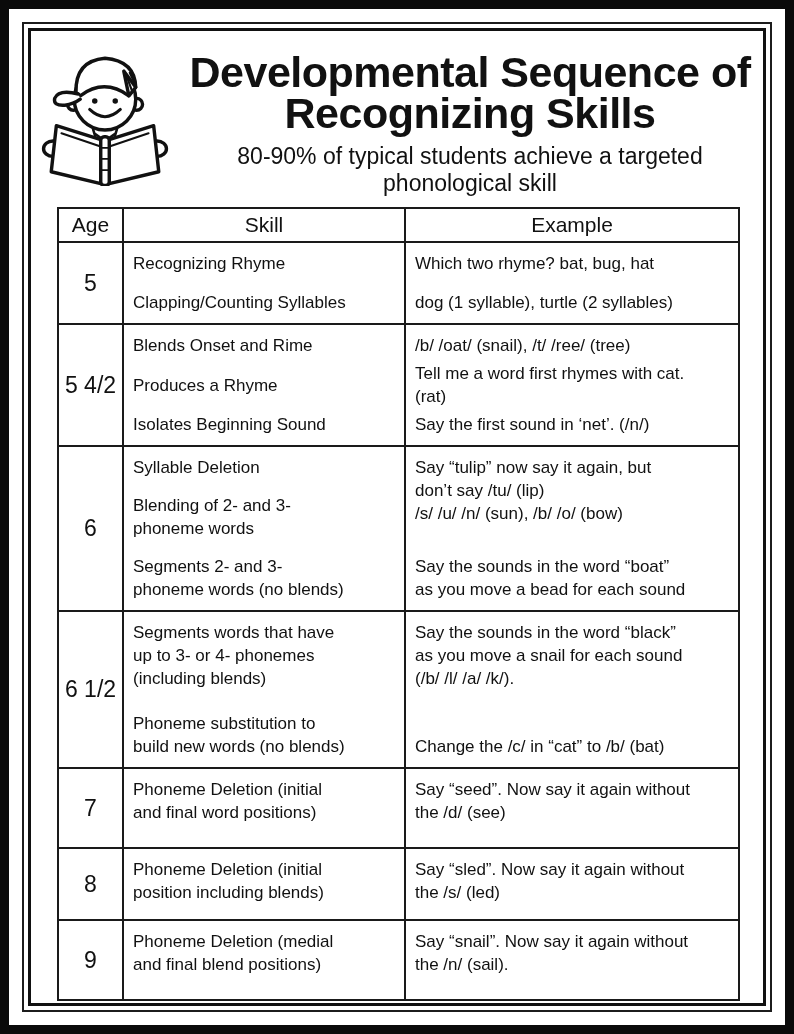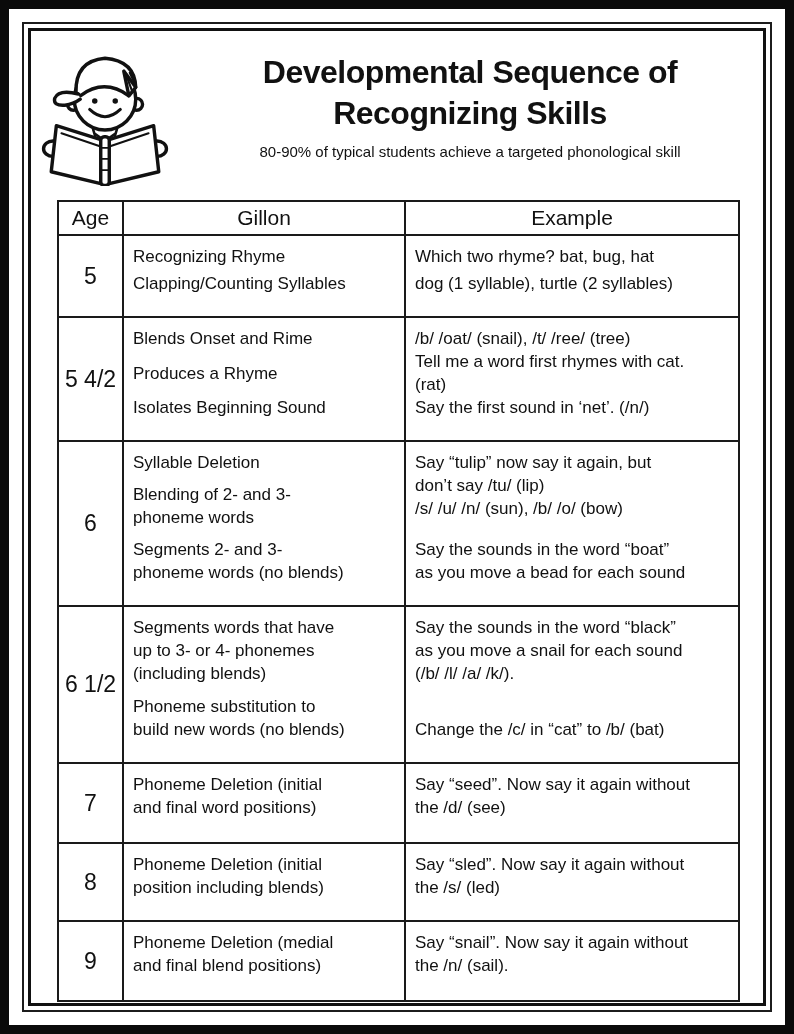--- a/index.html
+++ b/index.html
@@ -10,29 +10,29 @@
     overflow:hidden;
   }
   .frame-thin  { position:absolute; left:13px; top:13px; right:13px; bottom:13px; border:2px solid #1c1c1c; pointer-events:none; }
   .frame-thick { position:absolute; left:19px; top:19px; right:19px; bottom:19px; border:3px solid #111; pointer-events:none; }
   .content { position:absolute; left:24px; top:24px; right:24px; bottom:24px; padding:9px 0 0 0; }
 
   
   .header { display:flex; align-items:flex-start; }
   .icon-wrap { width:138px; flex:0 0 auto; padding:2px 0 0 8px; }
   .title-block { flex:1 1 auto; text-align:center; padding-top:10px; }
-  .title { font-size:32px; line-height:41px; font-weight:bold; letter-spacing:-0.5px; }
-  .subtitle { font-size:15px; margin-top:9px; }
+  .title { font-size:43px; line-height:41px; font-weight:bold; letter-spacing:-0.5px; }
+  .subtitle { font-size:23px; margin-top:9px; }
 
   
   table.skills { border-collapse:collapse; table-layout:fixed; width:681px; margin:10px 0 0 24px;border-radius:18px; }
   col.c-age { width:65px; } col.c-skill { width:282px; } col.c-ex { width:334px; }
   .skills th, .skills td { border:2px solid #1a1a1a; padding:0; vertical-align:top; }
   .skills th { font-size:21px; font-weight:normal; text-align:center; height:32px; vertical-align:middle; }
-  .cell-flex { display:flex; flex-direction:column; justify-content:space-between; box-sizing:border-box; height:100%; padding:9px 6px 21px 9px; }
+  .cell-flex { display:flex; flex-direction:column; justify-content:space-between; box-sizing:border-box; height:100%; padding:9px 6px 9px 9px; }
   .age-flex { display:flex; align-items:center; justify-content:center; box-sizing:border-box; height:100%; font-size:23px; }
   .cell-par { margin:0; font-size:17px; line-height:23px; white-space:pre-line; }
   .row-0 td { height:80px; }  .row-1 td { height:120px; } .row-2 td { height:163px; }
   .row-3 td { height:155px; } .row-4 td { height:78px; }  .row-5 td { height:70px; }
   .row-6 td { height:78px; }
 
   
   .citation { margin:8px 0 0 24px; font-size:16.5px; }
 </style>
 </head>
@@ -81,21 +81,21 @@
 
     <table class="skills">
       <colgroup>
           <col class="c-age">
           <col class="c-skill">
           <col class="c-ex">
         </colgroup>
       <thead>
         <tr>
           <th>Age</th>
-          <th>Gillon</th>
+          <th>Skill</th>
           <th>Example</th>
         </tr>
       </thead>
       <tbody id="table-body">
           <tr class="row-0">
             <td>
               <div class="age-flex">5</div>
             </td>
             <td>
               <div class="cell-flex">

